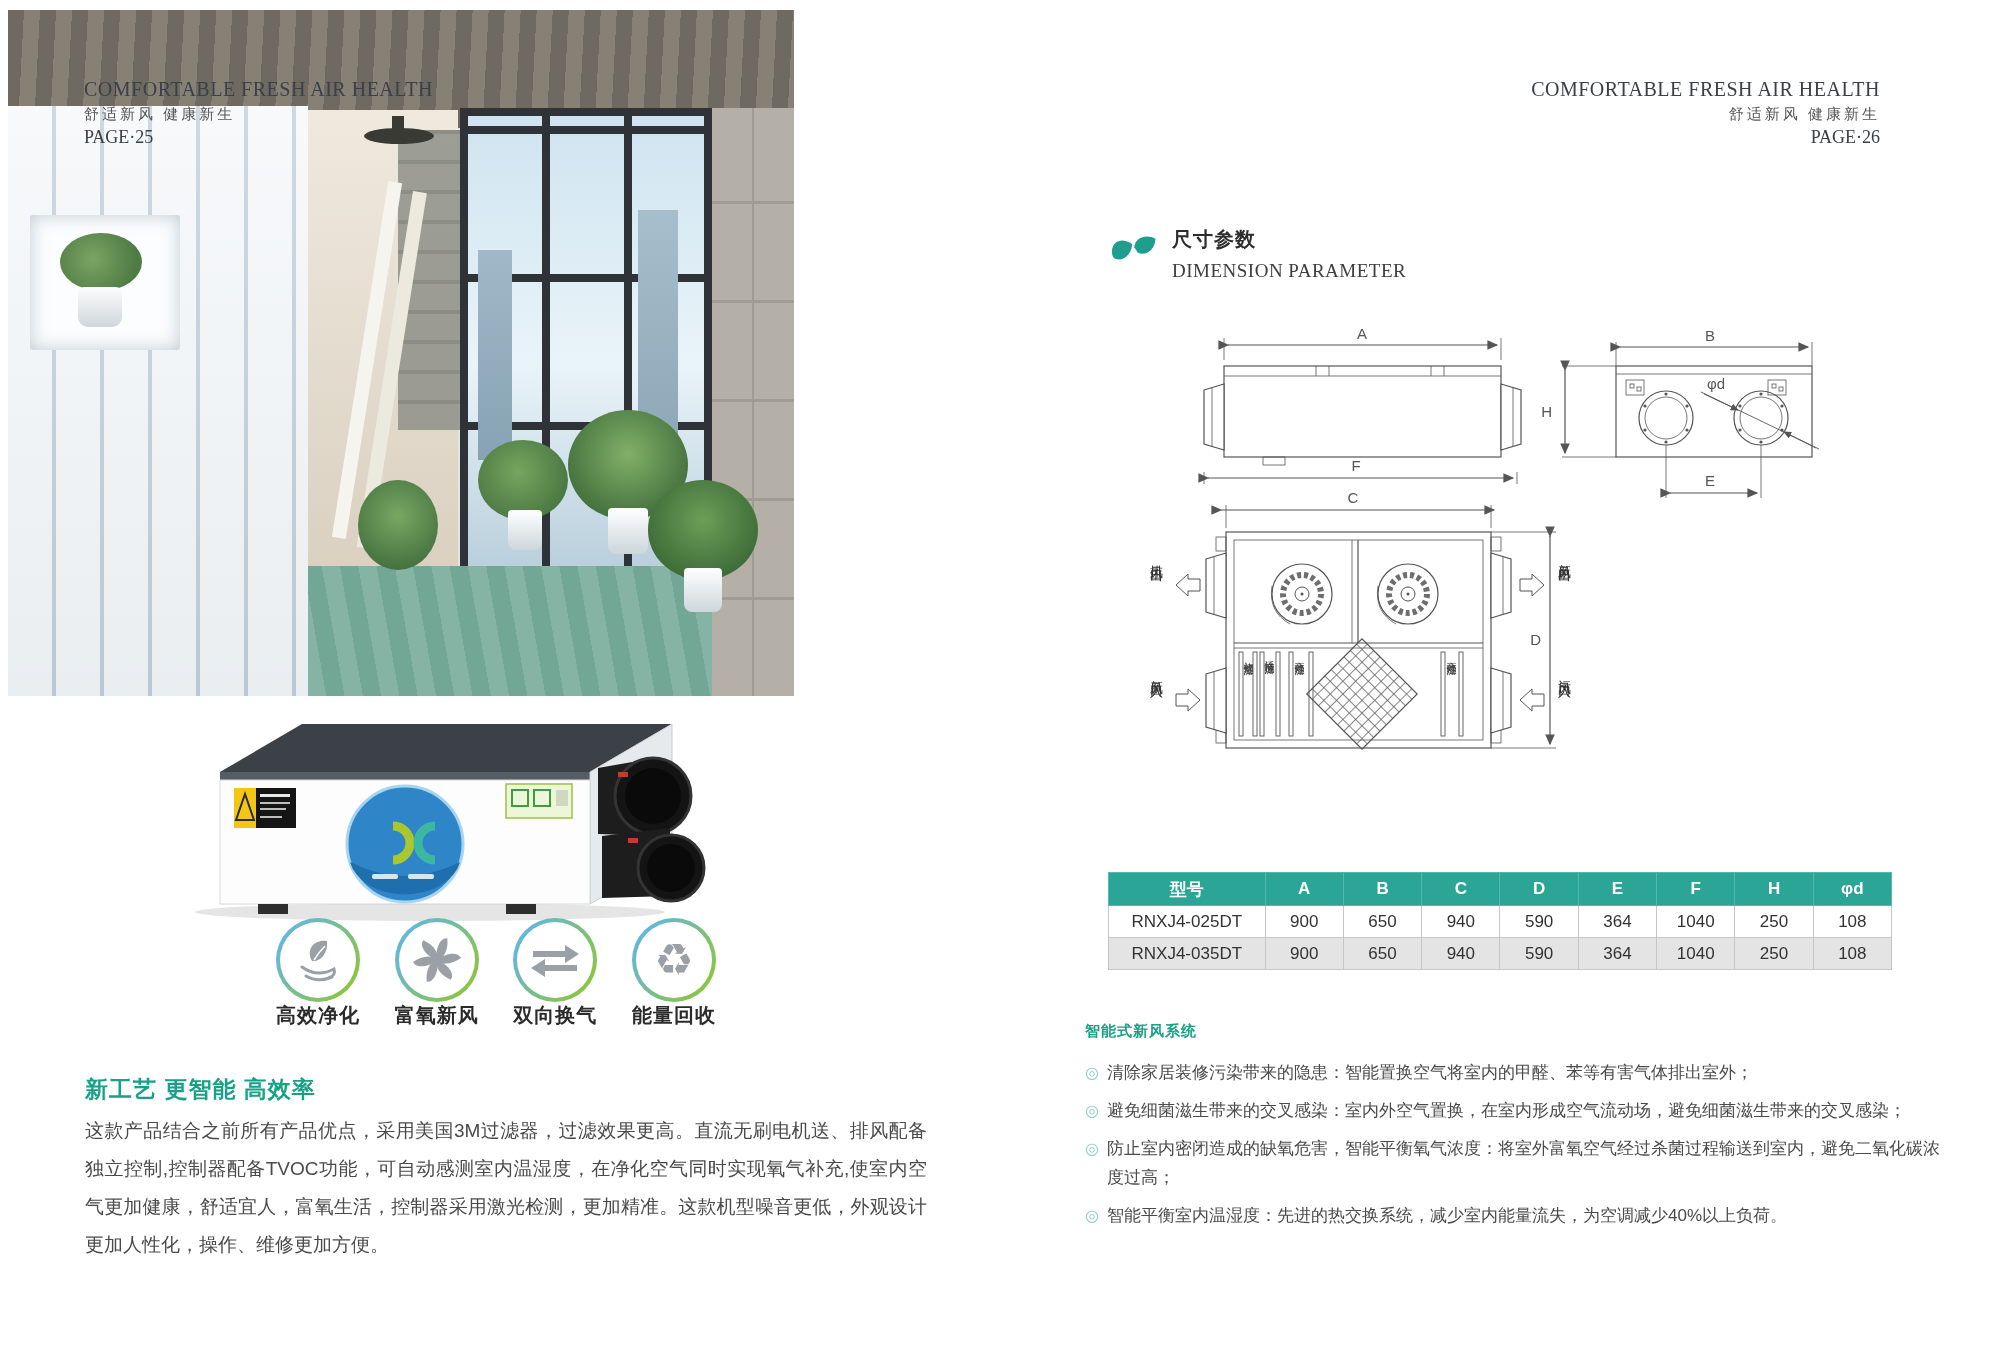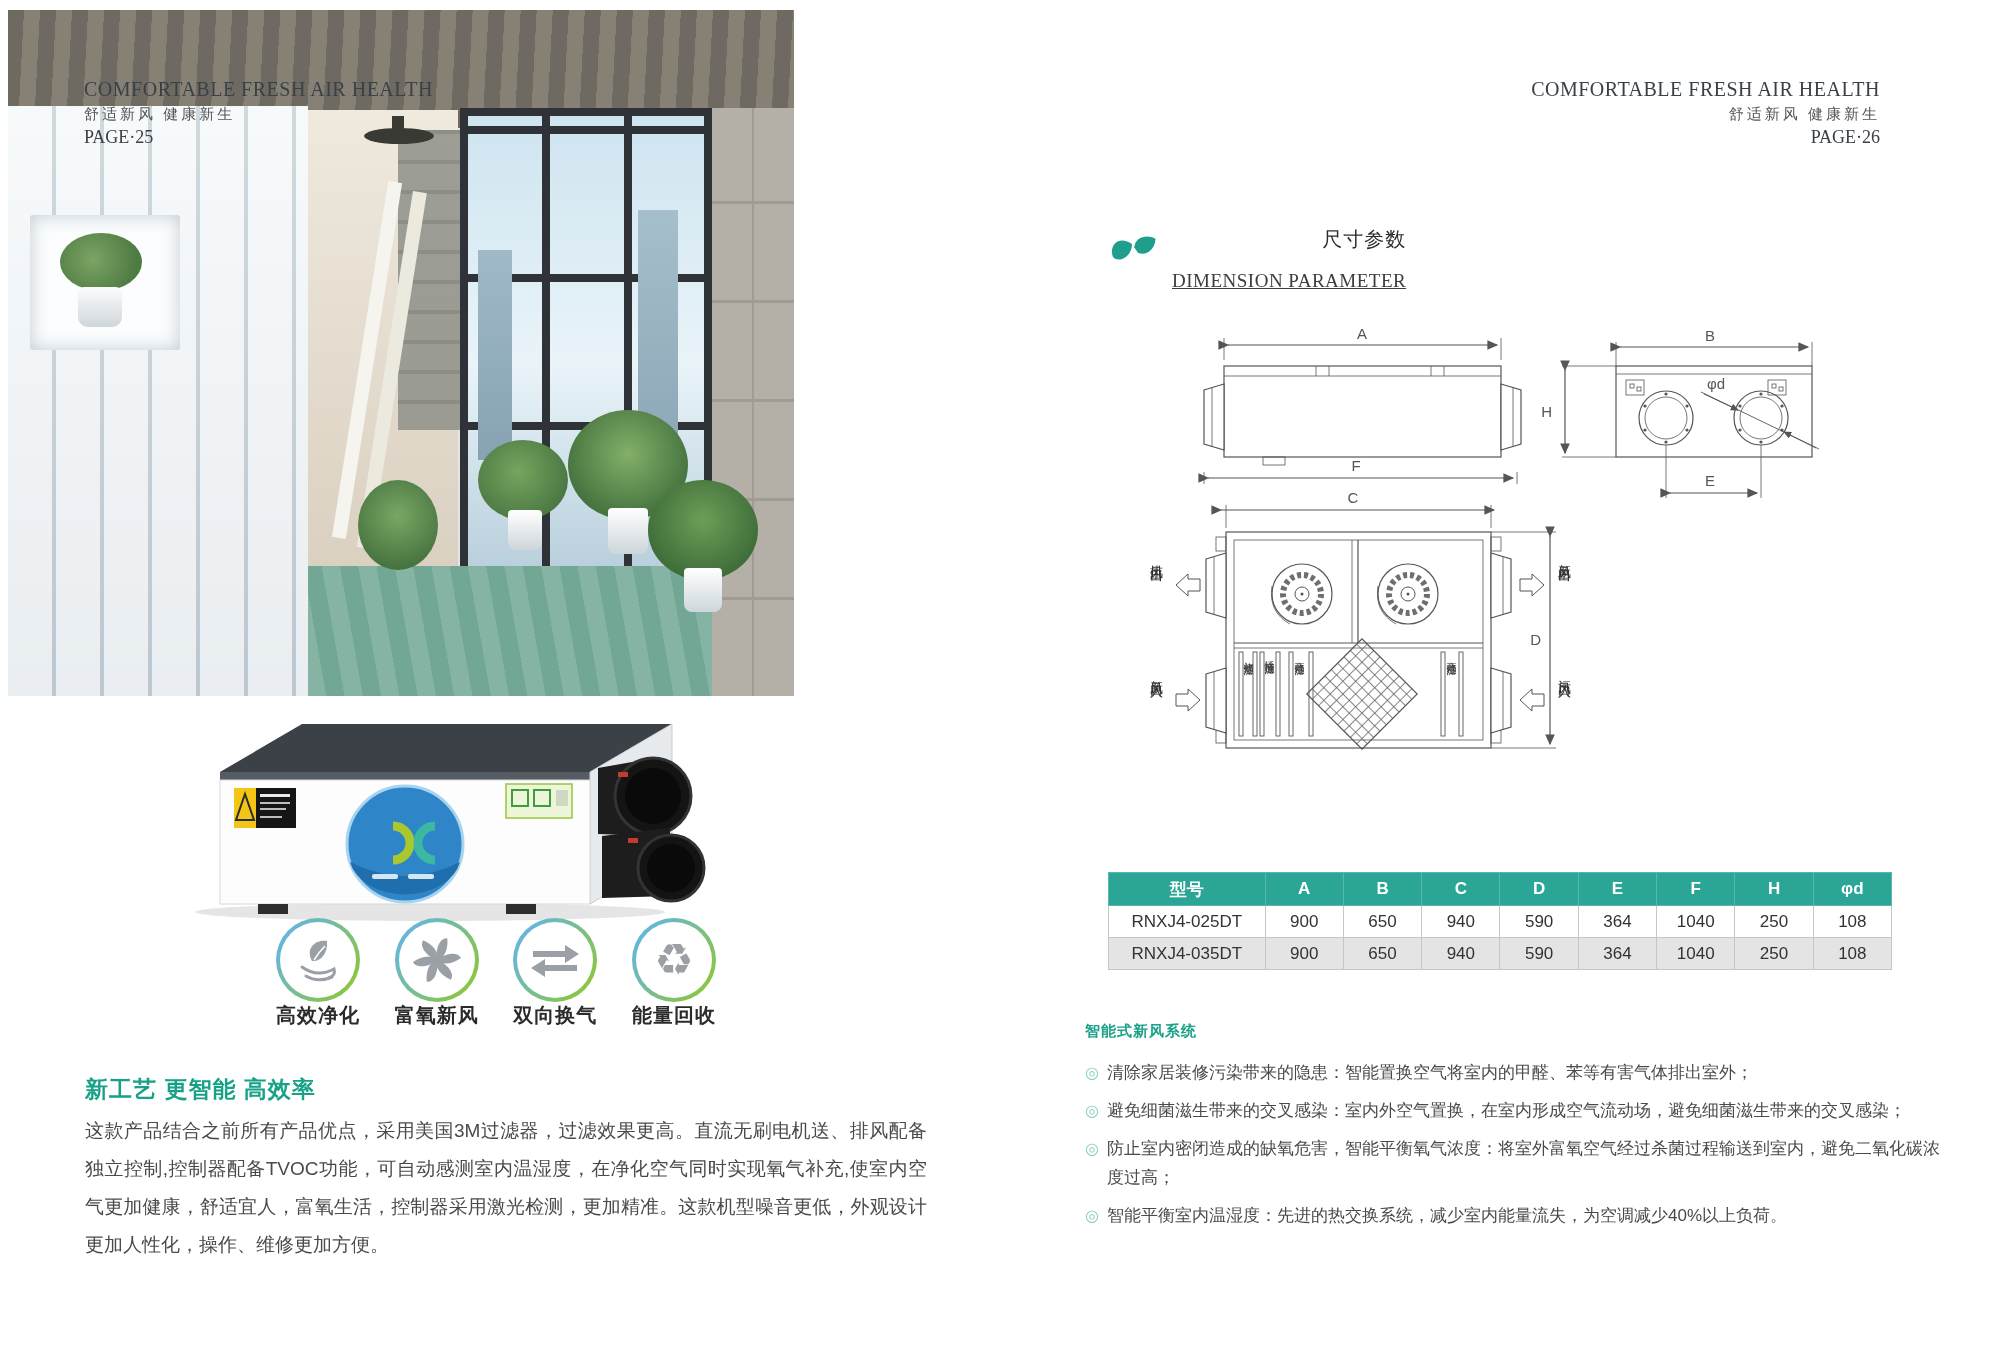--- a/index.html
+++ b/index.html
@@ -72,22 +72,22 @@
   .feature .lbl{font-size:20px;font-weight:bold;color:#2b2b2b;letter-spacing:1px;}
   .recycle-glyph{font-size:44px;color:#9aa0a6;line-height:1;}
 
   .intro-heading{position:absolute;left:85px;top:1074px;font-size:23px;font-weight:bold;color:#17a287;letter-spacing:1px;}
   .intro-body{position:absolute;left:85px;top:1112px;width:842px;font-size:19px;color:#4a4a4a;
     line-height:38px;text-align:justify;}
 
   
   .dim-section{position:absolute;left:1108px;top:226px;display:flex;align-items:flex-start;}
   .leaf-icon{margin-top:6px;margin-right:12px;}
-  .dim-cn{font-size:20px;font-weight:normal;color:#2d2d2d;letter-spacing:1px;text-align:right;}
-  .dim-en{font-family:"Liberation Serif",serif;font-size:19px;color:#3d3d3d;margin-top:17px;letter-spacing:.5px;text-decoration:underline;}
+  .dim-cn{font-size:20px;font-weight:bold;color:#2d2d2d;letter-spacing:1px;}
+  .dim-en{font-family:"Liberation Serif",serif;font-size:19px;color:#3d3d3d;margin-top:7px;letter-spacing:.5px;}
 
   .diagram-wrap{position:absolute;left:1100px;top:300px;width:870px;height:505px;}
   .diagram-wrap svg{position:absolute;left:0;top:0;}
   .vlabel{position:absolute;writing-mode:vertical-rl;text-orientation:upright;
     font-size:13px;color:#2f2f2f;letter-spacing:2px;line-height:1;}
   .flabel{position:absolute;writing-mode:vertical-rl;text-orientation:upright;
     font-size:10px;color:#3d3d3d;letter-spacing:1px;line-height:1;}
 
   .spec-table{position:absolute;left:1108px;top:872px;width:784px;border-collapse:collapse;table-layout:fixed;
     font-size:17px;}

